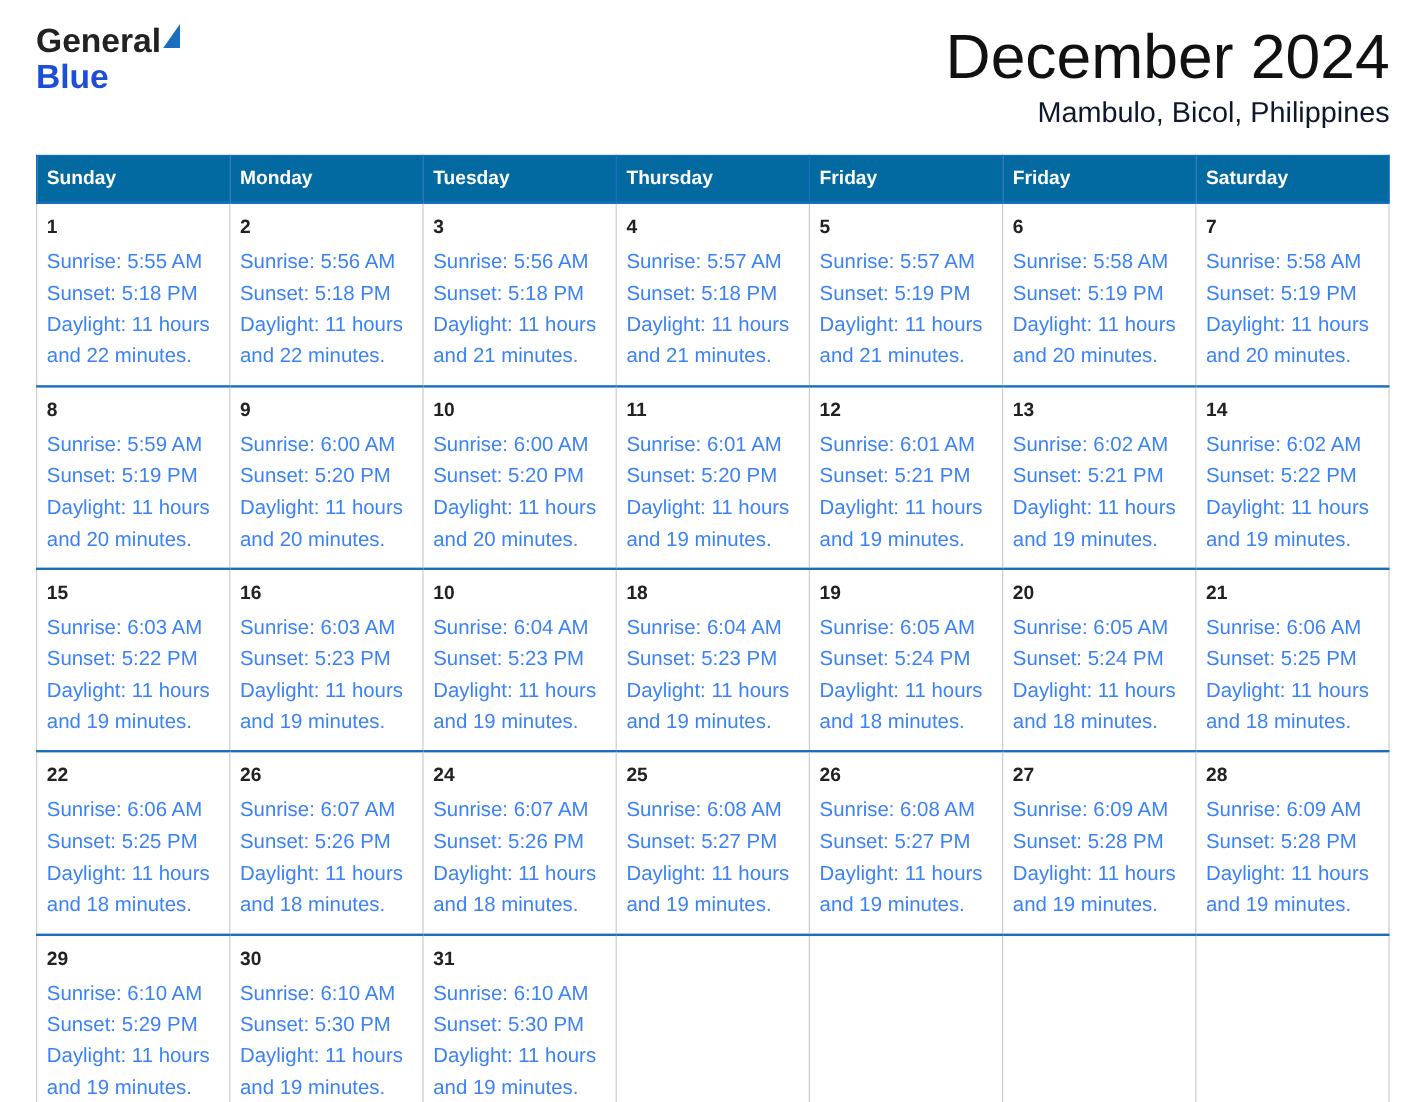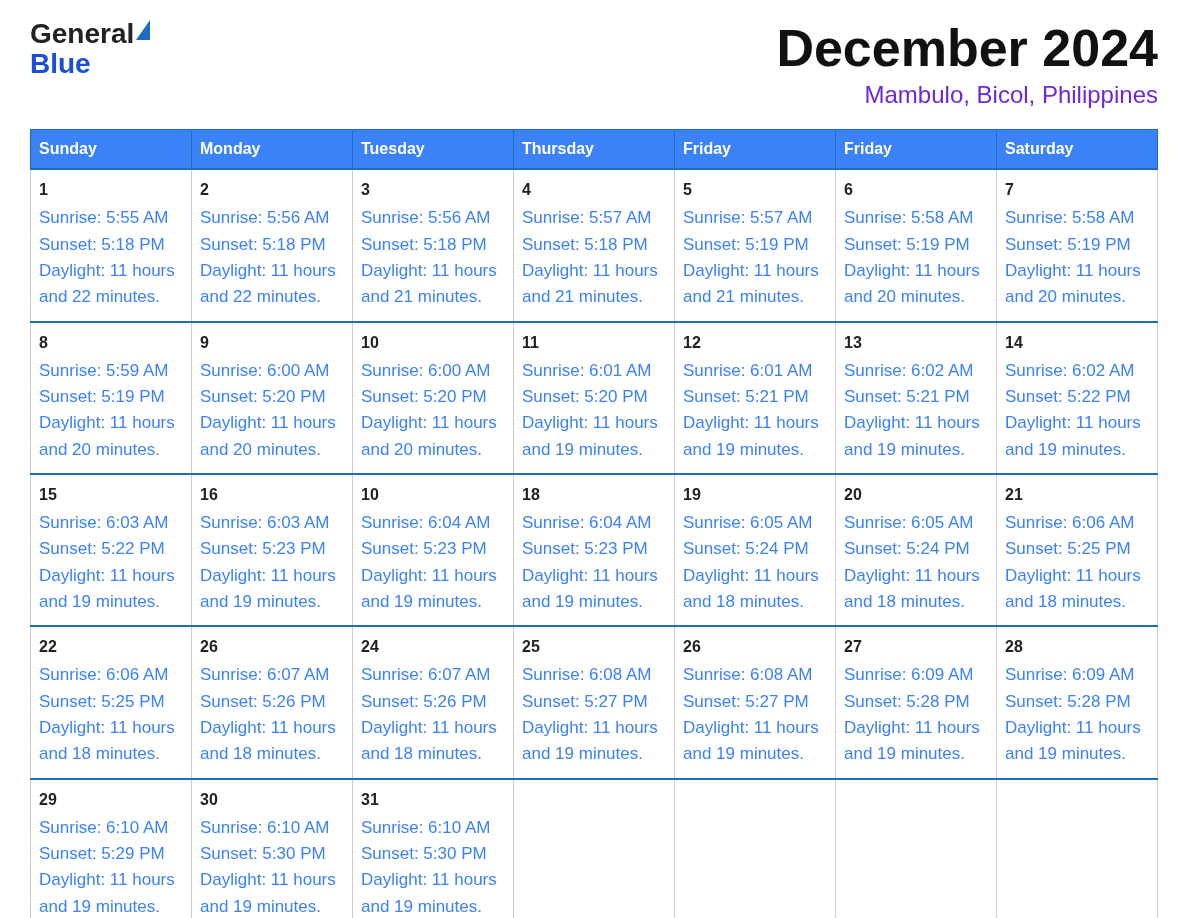--- a/index.html
+++ b/index.html
@@ -45,36 +45,36 @@
     .logo-blue-line {
       color: #1d4ed8;
       font-size: 28px;
       font-weight: bold;
     }
     .title-block {
       text-align: right;
     }
     .month-title {
       font-size: 52px;
-      font-weight: bold;
+      font-weight: normal;
       color: #111;
       line-height: 1.1;
     }
     .location-title {
       font-size: 24px;
-      color: #6d28d9;
+      color: #0f172a;
       margin-top: 4px;
     }
     table {
       width: 100%;
       border-collapse: collapse;
       table-layout: fixed;
     }
     th {
-      background-color: #3b82f6;
+      background-color: #0369a1;
       color: #fff;
       font-size: 16px;
       font-weight: bold;
       padding: 10px 8px;
       text-align: left;
       border: 1px solid #1a6ebd;
     }
     td {
       vertical-align: top;
       padding: 8px 8px 10px 8px;

